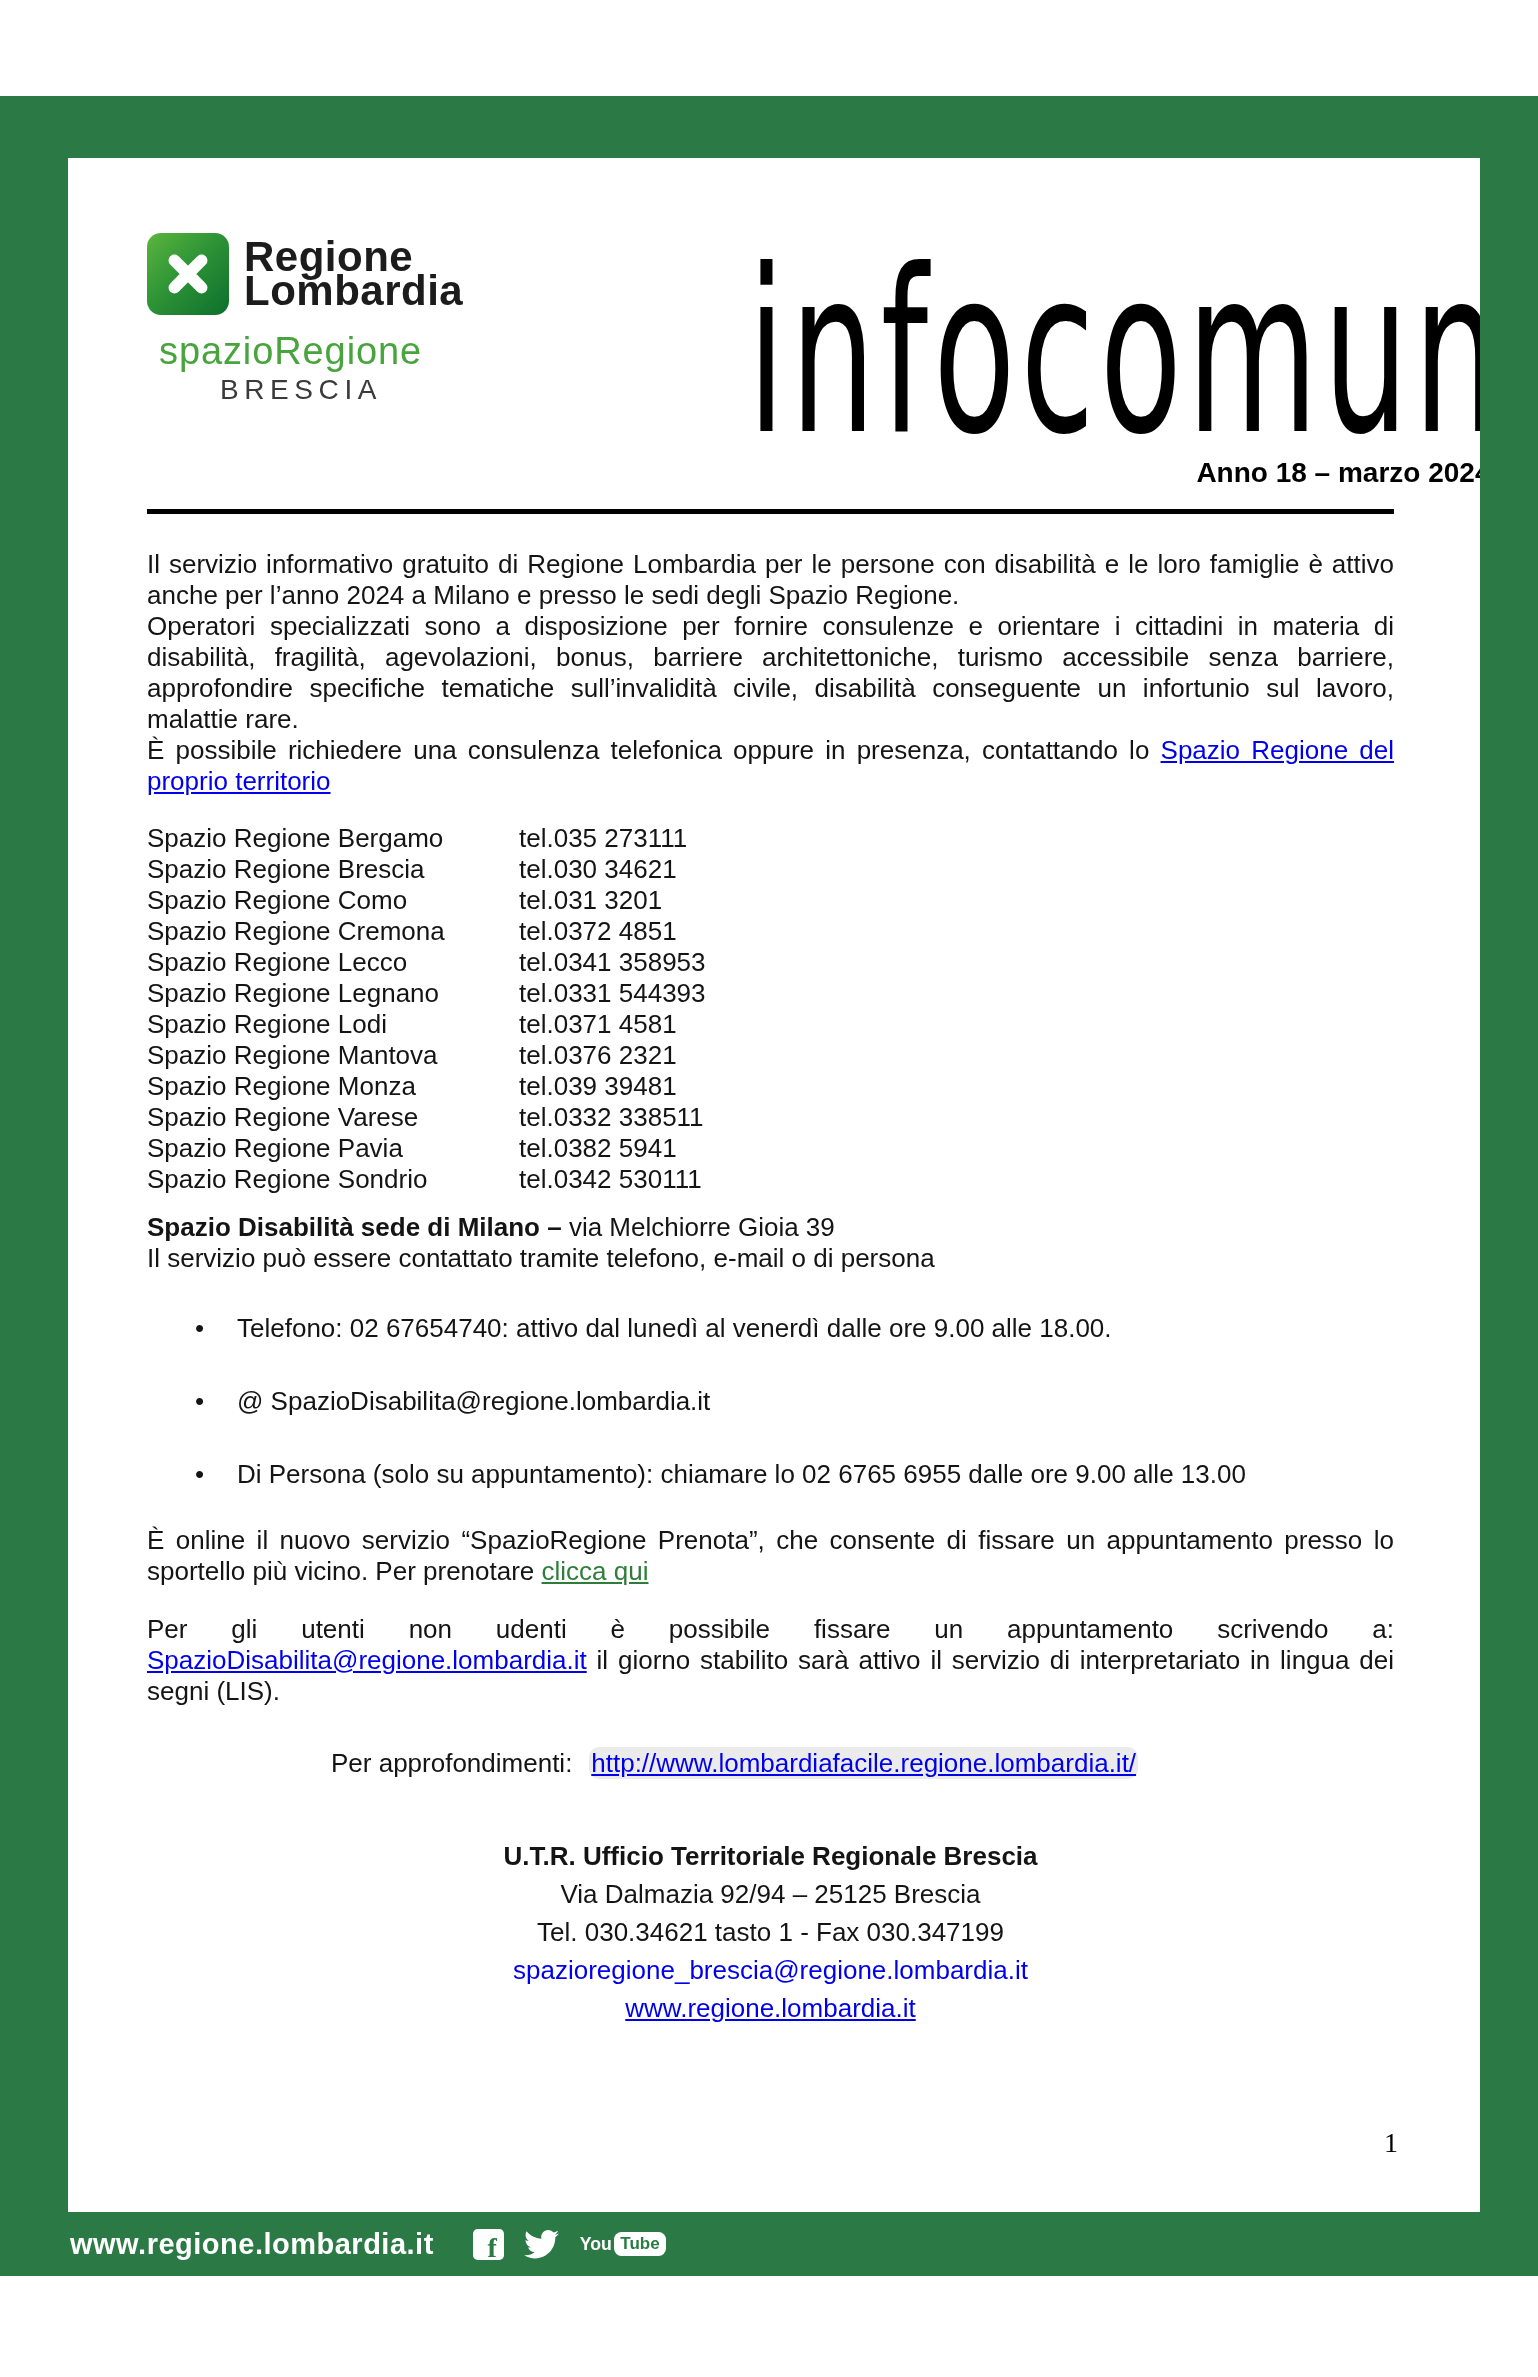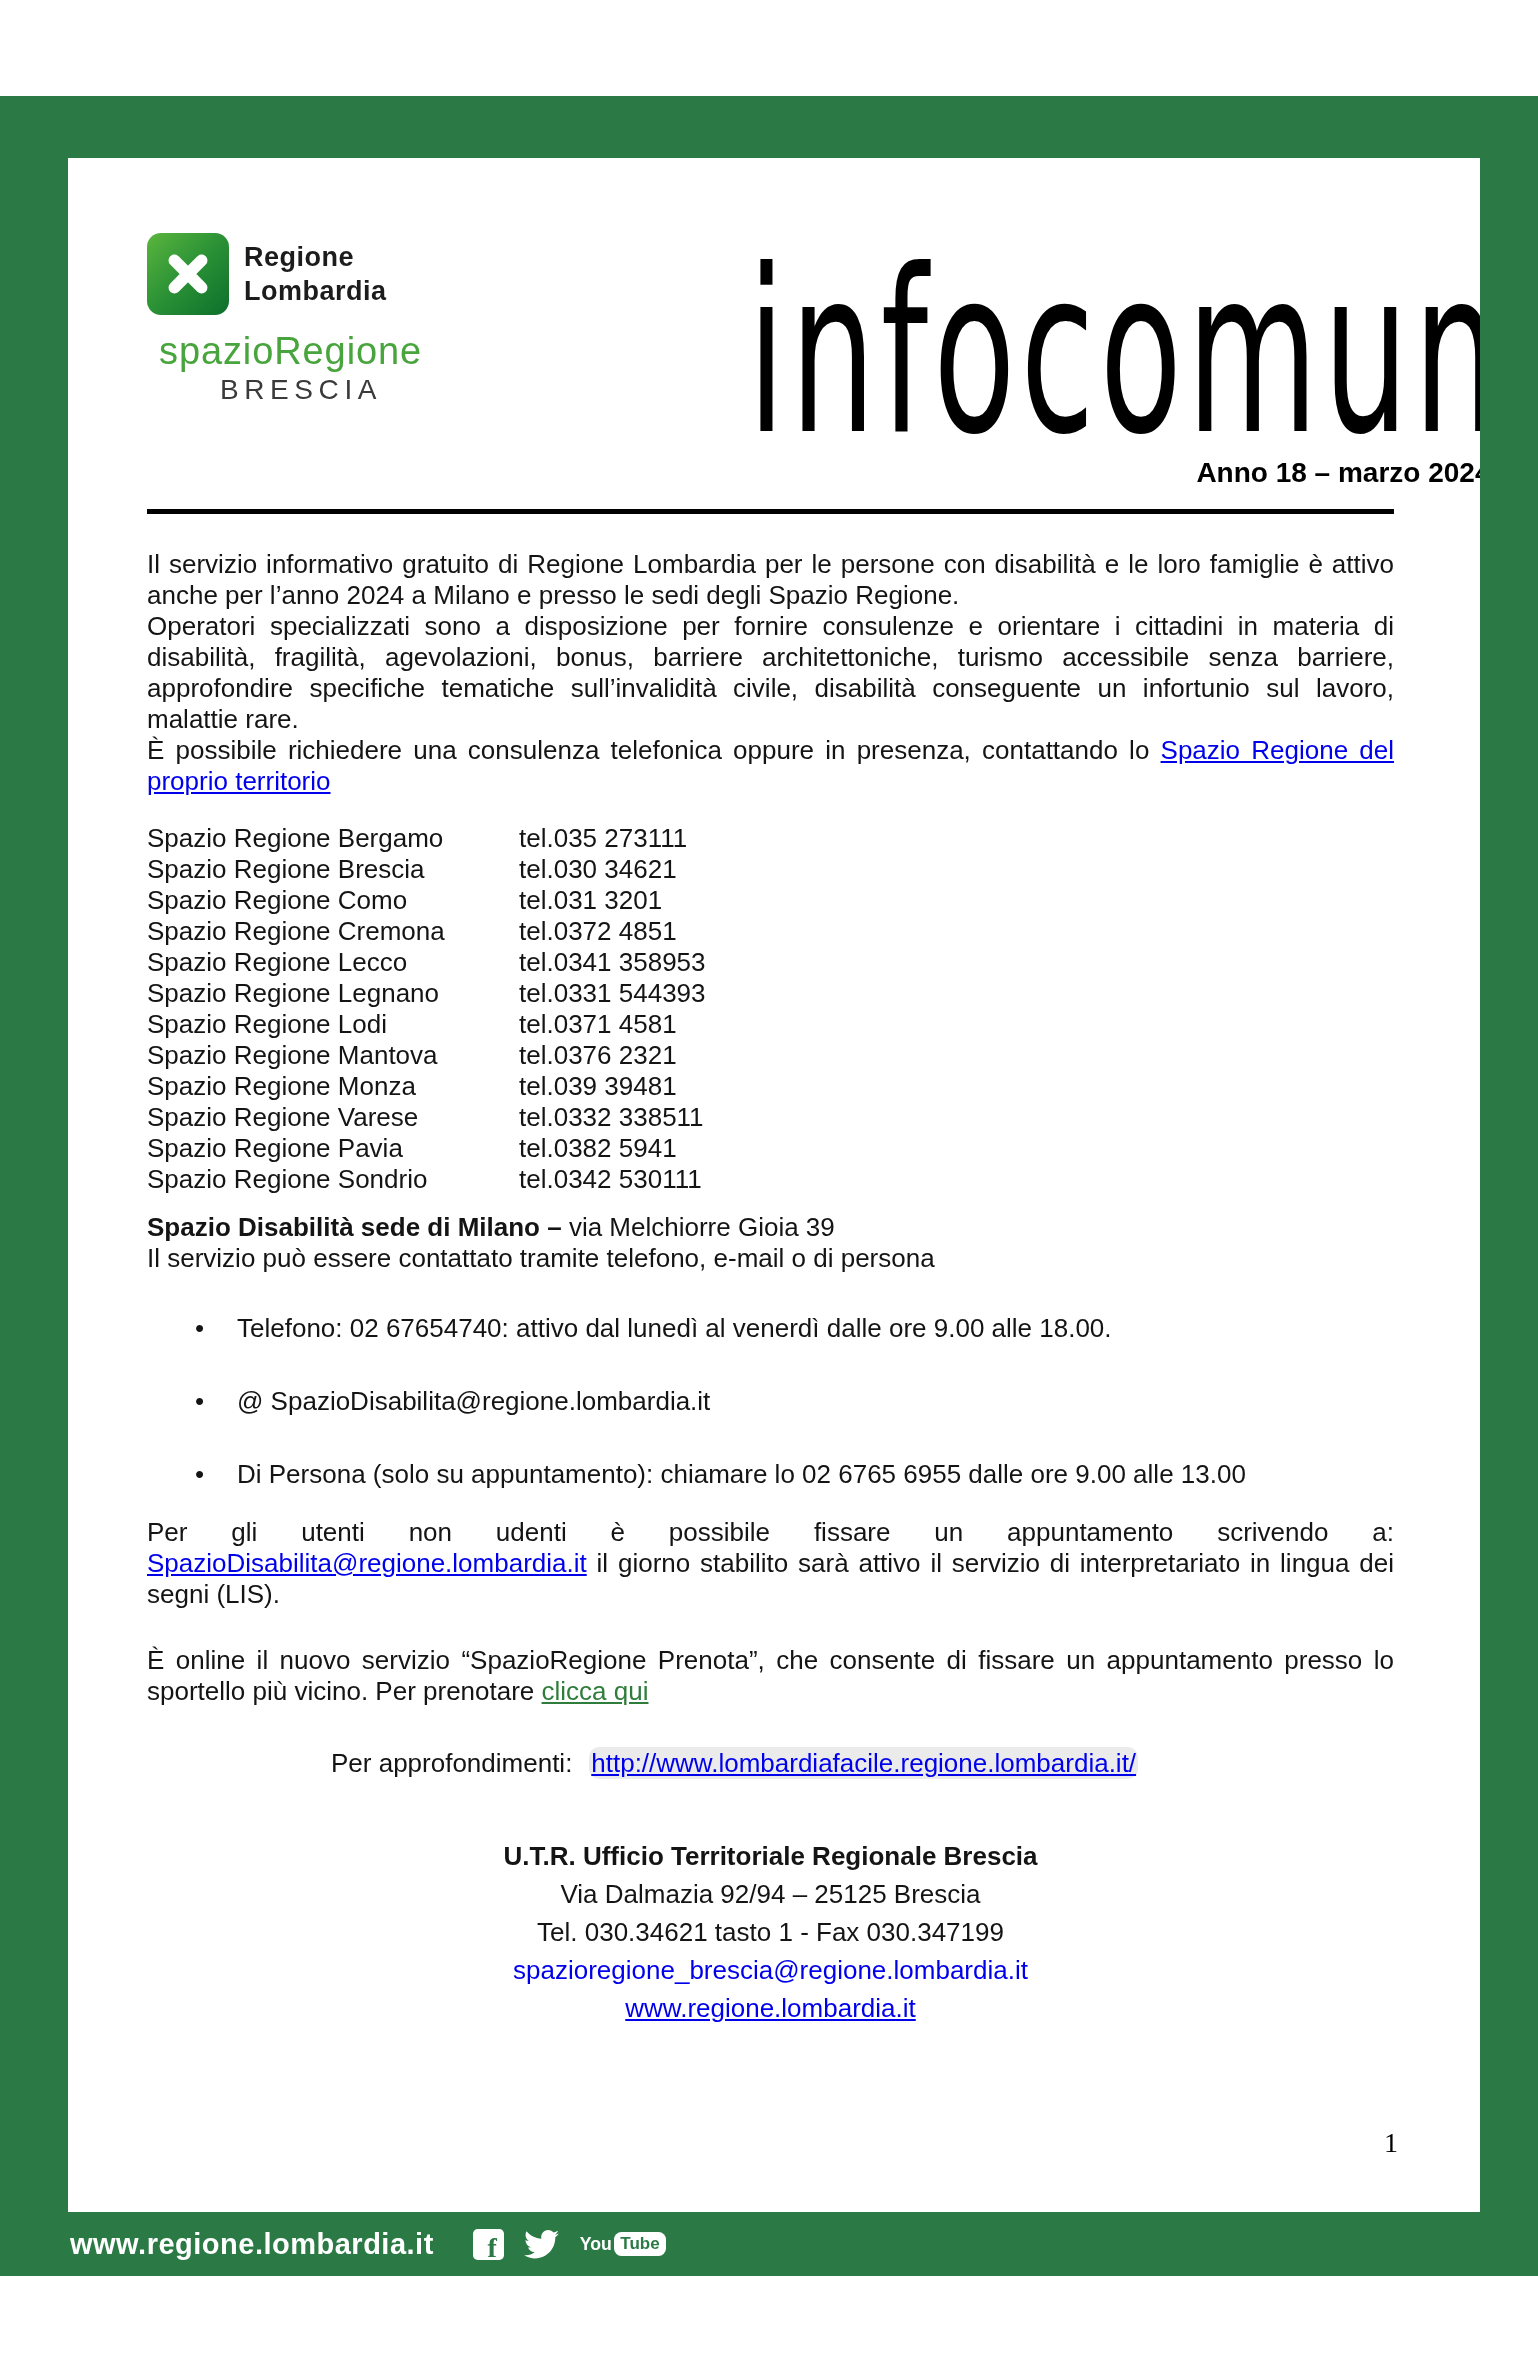--- a/index.html
+++ b/index.html
@@ -12,21 +12,21 @@
   .page{position:absolute;left:68px;top:62px;width:1412px;height:2054px;background:#ffffff;overflow:hidden;}
   .content{padding:0 86px 0 79px;font-size:26px;line-height:31px;}
 
   
   .header{margin-top:75px;display:flex;justify-content:space-between;align-items:flex-start;}
   .logo-col{width:401px;flex:none;}
   .logo-row{display:flex;align-items:center;gap:15px;}
   .logo-mark{width:82px;height:82px;border-radius:14px;flex:none;
     background:linear-gradient(135deg,#5cb63e 0%,#2e9436 45%,#0c6f2c 100%);
     display:flex;align-items:center;justify-content:center;}
-  .logo-name{font-size:27px;line-height:34px;font-weight:bold;color:#1c1c1c;letter-spacing:0.5px;}
+  .logo-name{font-size:42px;line-height:34px;font-weight:bold;color:#1c1c1c;letter-spacing:0.5px;}
   .logo-sub{margin-top:20.5px;font-size:38px;color:#48a43d;letter-spacing:0.9px;margin-left:12px;}
   .logo-city{margin-top:7.5px;font-size:28px;color:#3a3a3a;letter-spacing:5.6px;text-align:center;width:308px;}
 
   .title-col{flex:1;display:flex;flex-direction:column;align-items:flex-end;}
   .masthead{height:233px;display:flex;align-items:flex-end;}
   .masthead span{display:inline-block;font-family:"DejaVu Sans",sans-serif;font-weight:400;
     font-size:168px;line-height:1;letter-spacing:6.5px;color:#000;
     transform:scale(0.8,1.35);transform-origin:100% 100%;white-space:nowrap;}
   .issue{margin-top:-9.3px;font-size:28px;font-weight:bold;color:#000;}
 
@@ -173,23 +173,23 @@
         <p><span class="bold">Spazio Disabilità sede di Milano –</span><span> via Melchiorre Gioia 39</span></p>
         <p>Il servizio può essere contattato tramite telefono, e-mail o di persona</p>
       </div>
 
       <ul class="bullets">
         <li>Telefono: 02 67654740: attivo dal lunedì al venerdì dalle ore 9.00 alle 18.00.</li>
         <li>@ SpazioDisabilita@regione.lombardia.it</li>
         <li>Di Persona (solo su appuntamento): chiamare lo 02 6765 6955 dalle ore 9.00 alle 13.00</li>
       </ul>
 
+      <p class="justify prenota"><span>È online il nuovo servizio “SpazioRegione Prenota”, che consente di fissare un appuntamento presso lo sportello più vicino. Per prenotare </span><a class="link-green">clicca qui</a></p>
+
       <p class="justify lis"><span>Per gli utenti non udenti è possibile fissare un appuntamento scrivendo a: </span><a class="link-blue">SpazioDisabilita@regione.lombardia.it</a><span> il giorno stabilito sarà attivo il servizio di interpretariato in lingua dei segni (LIS).</span></p>
-
-      <p class="justify prenota"><span>È online il nuovo servizio “SpazioRegione Prenota”, che consente di fissare un appuntamento presso lo sportello più vicino. Per prenotare </span><a class="link-green">clicca qui</a></p>
 
       <p class="approfondimenti"><span class="label">Per approfondimenti:</span><a class="link-blue">http://www.lombardiafacile.regione.lombardia.it/</a></p>
 
       <div class="utr">
         <div class="bold">U.T.R. Ufficio Territoriale Regionale Brescia</div>
         <div>Via Dalmazia 92/94 – 25125 Brescia</div>
         <div>Tel. 030.34621 tasto 1 - Fax 030.347199</div>
         <div><a class="email">spazioregione_brescia@regione.lombardia.it</a></div>
         <div><a class="site">www.regione.lombardia.it</a></div>
       </div>

